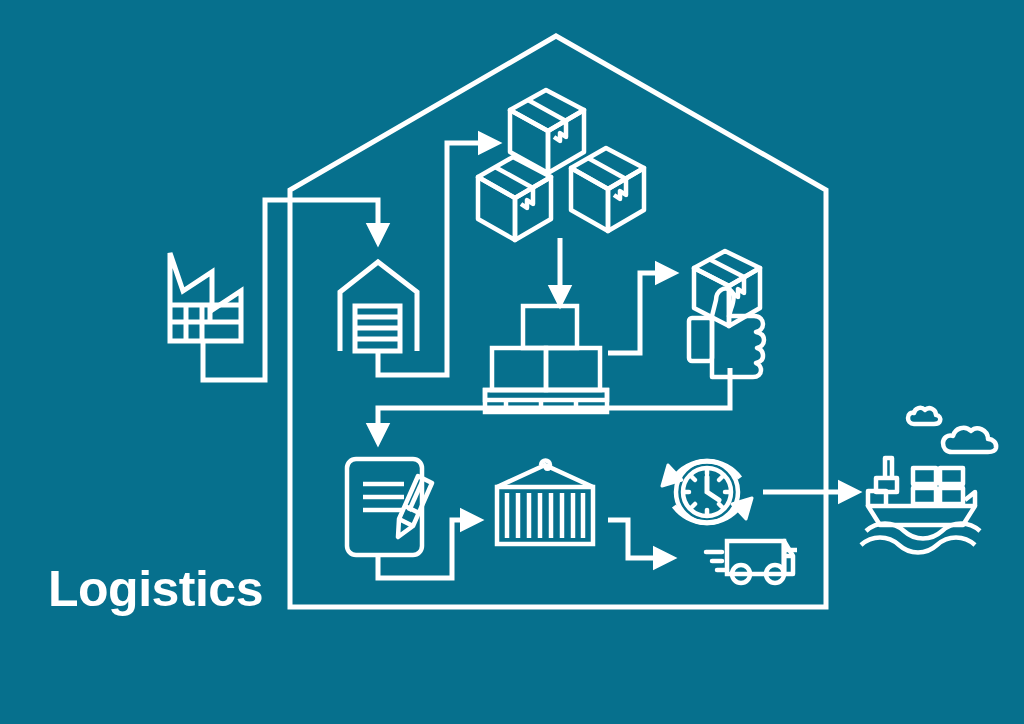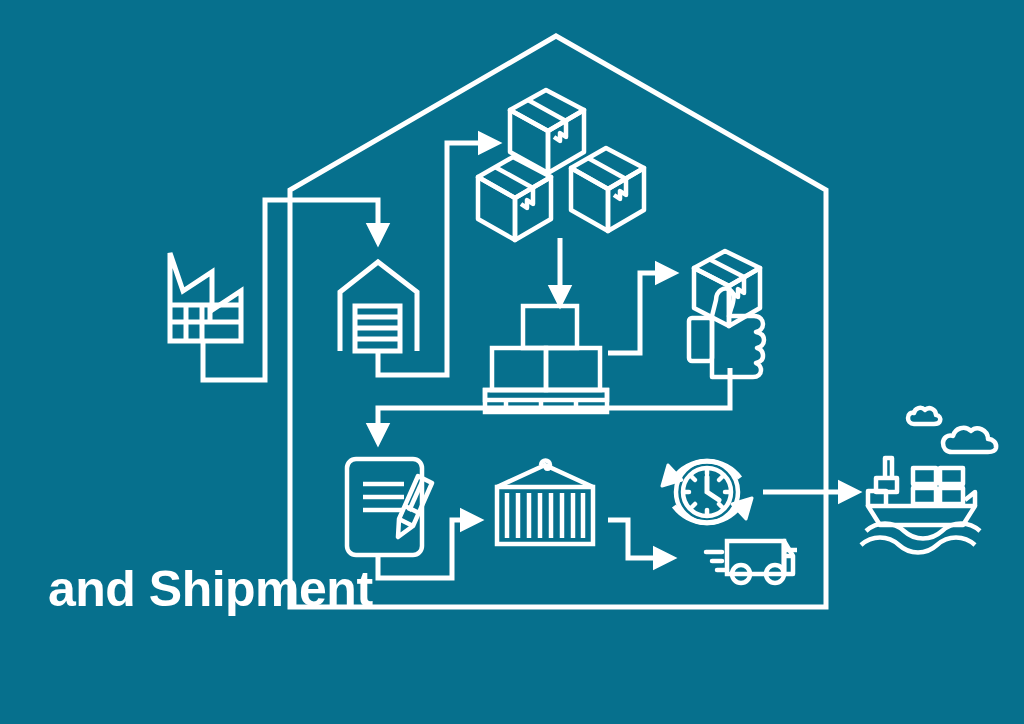--- a/index.html
+++ b/index.html
@@ -235,16 +235,16 @@
     </g>
 
     <g stroke-width="4.5" stroke-linejoin="round">
       <path d="M914 424 C910 424 908 421 908 418 C908 414 911 412 914 413 C915 408 921 406 925 410 C929 406 936 409 936 415 C939 415 941 418 940 421 C939 424 936 424 934 424 Z"></path>
       <path d="M952 452 C946 452 943 448 943 443 C943 438 948 434 953 436 C955 428 965 425 971 431 C977 425 988 430 988 439 C993 439 997 443 996 448 C995 452 991 452 988 452 Z"></path>
     </g>
 
   </svg>
 
   <div id="title-block">
-    <span class="tline">and Shipment</span>
+    <span class="tline">Logistics</span>
   </div>
 
 </div>
 
 </body></html>

